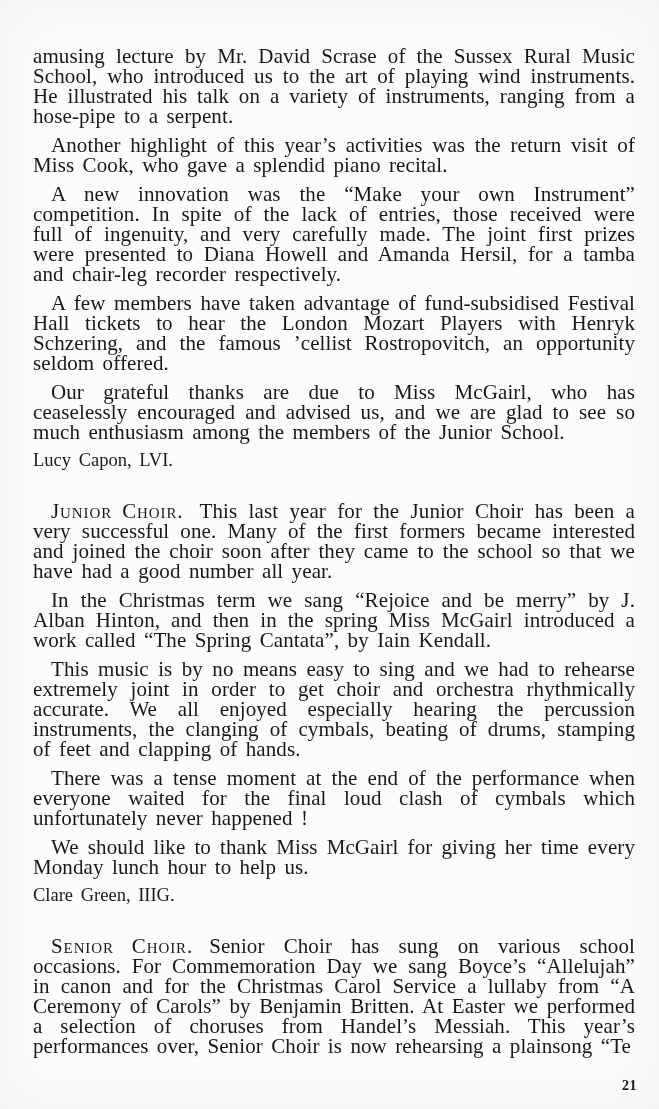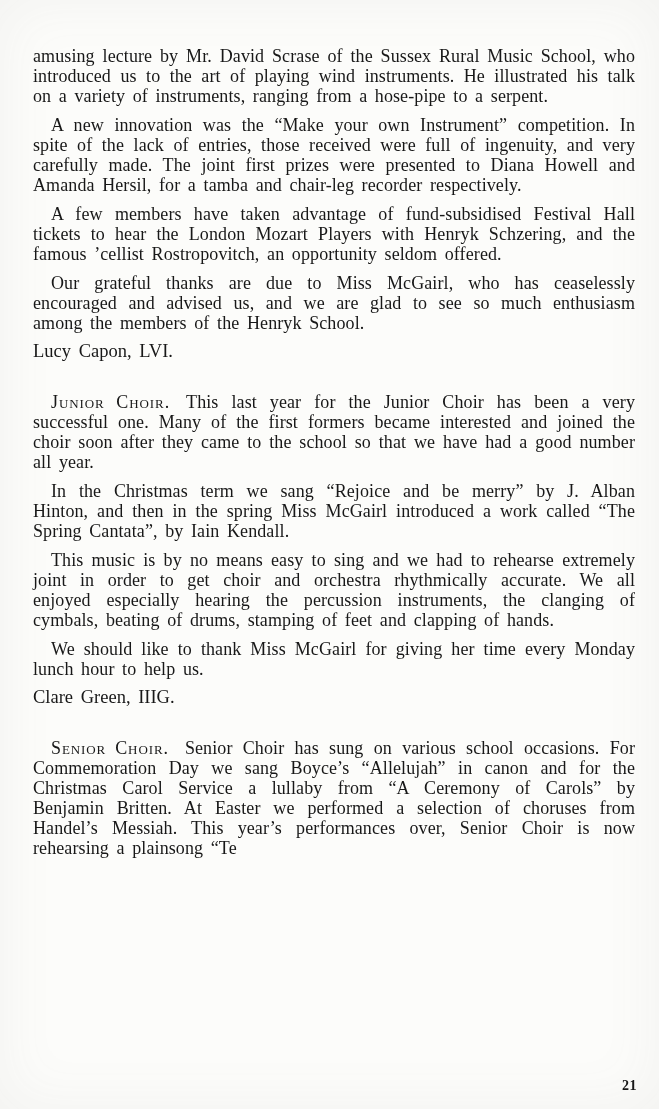--- a/index.html
+++ b/index.html
@@ -17,21 +17,21 @@
     padding: 46px 24px 0 33px;
     font-family: "Liberation Serif", "DejaVu Serif", serif;
     color: #181818;
     overflow: hidden;
     box-shadow: inset 0 0 60px rgba(120,120,115,0.07);
   }
   .article { margin: 0; }
   .article + .article { margin-top: 30px; }
   .body-par {
     margin: 0;
-    font-size: 18px;
+    font-size: 21px;
     line-height: 20px;
     text-align: justify;
     text-indent: 18px;
     word-spacing: 3px;
     letter-spacing: 0.1px;
   }
   .body-par + .body-par { margin-top: 9px; }
   .no-indent { text-indent: 0; }
   .run-in-heading {
     font-variant: small-caps;
@@ -55,30 +55,32 @@
     font-weight: 600;
   }
 </style>
 </head>
 <body>
 
 <div class="page">
 
   <section class="article">
     <p class="body-par no-indent">amusing lecture by Mr. David Scrase of the Sussex Rural Music School, who introduced us to the art of playing wind instruments. He illustrated his talk on a variety of instruments, ranging from a hose-pipe to a serpent.</p>
+    <p class="body-par">Another highlight of this year’s activities was the return visit of Miss Cook, who gave a splendid piano recital.</p>
     <p class="body-par">A new innovation was the “Make your own Instrument” competition. In spite of the lack of entries, those received were full of ingenuity, and very carefully made. The joint first prizes were presented to Diana Howell and Amanda Hersil, for a tamba and chair-leg recorder respectively.</p>
     <p class="body-par">A few members have taken advantage of fund-subsidised Festival Hall tickets to hear the London Mozart Players with Henryk Schzering, and the famous ’cellist Rostropovitch, an opportunity seldom offered.</p>
-    <p class="body-par">Our grateful thanks are due to Miss McGairl, who has ceaselessly encouraged and advised us, and we are glad to see so much enthusiasm among the members of the Henryk School.</p>
+    <p class="body-par">Our grateful thanks are due to Miss McGairl, who has ceaselessly encouraged and advised us, and we are glad to see so much enthusiasm among the members of the Junior School.</p>
     <p class="signature">Lucy Capon, LVI.</p>
   </section>
 
   <section class="article">
     <p class="body-par"><span class="run-in-heading">Junior Choir.</span><span>This last year for the Junior Choir has been a very successful one. Many of the first formers became interested and joined the choir soon after they came to the school so that we have had a good number all year.</span></p>
     <p class="body-par">In the Christmas term we sang “Rejoice and be merry” by J. Alban Hinton, and then in the spring Miss McGairl introduced a work called “The Spring Cantata”, by Iain Kendall.</p>
     <p class="body-par">This music is by no means easy to sing and we had to rehearse extremely joint in order to get choir and orchestra rhythmically accurate. We all enjoyed especially hearing the percussion instruments, the clanging of cymbals, beating of drums, stamping of feet and clapping of hands.</p>
+    <p class="body-par">There was a tense moment at the end of the performance when everyone waited for the final loud clash of cymbals which unfortunately never happened !</p>
     <p class="body-par">We should like to thank Miss McGairl for giving her time every Monday lunch hour to help us.</p>
     <p class="signature">Clare Green, IIIG.</p>
   </section>
 
   <section class="article">
     <p class="body-par"><span class="run-in-heading">Senior Choir.</span><span>Senior Choir has sung on various school occasions. For Commemoration Day we sang Boyce’s “Allelujah” in canon and for the Christmas Carol Service a lullaby from “A Ceremony of Carols” by Benjamin Britten. At Easter we performed a selection of choruses from Handel’s Messiah. This year’s performances over, Senior Choir is now rehearsing a plainsong “Te</span></p>
   </section>
 
   <div class="page-number">21</div>
 

